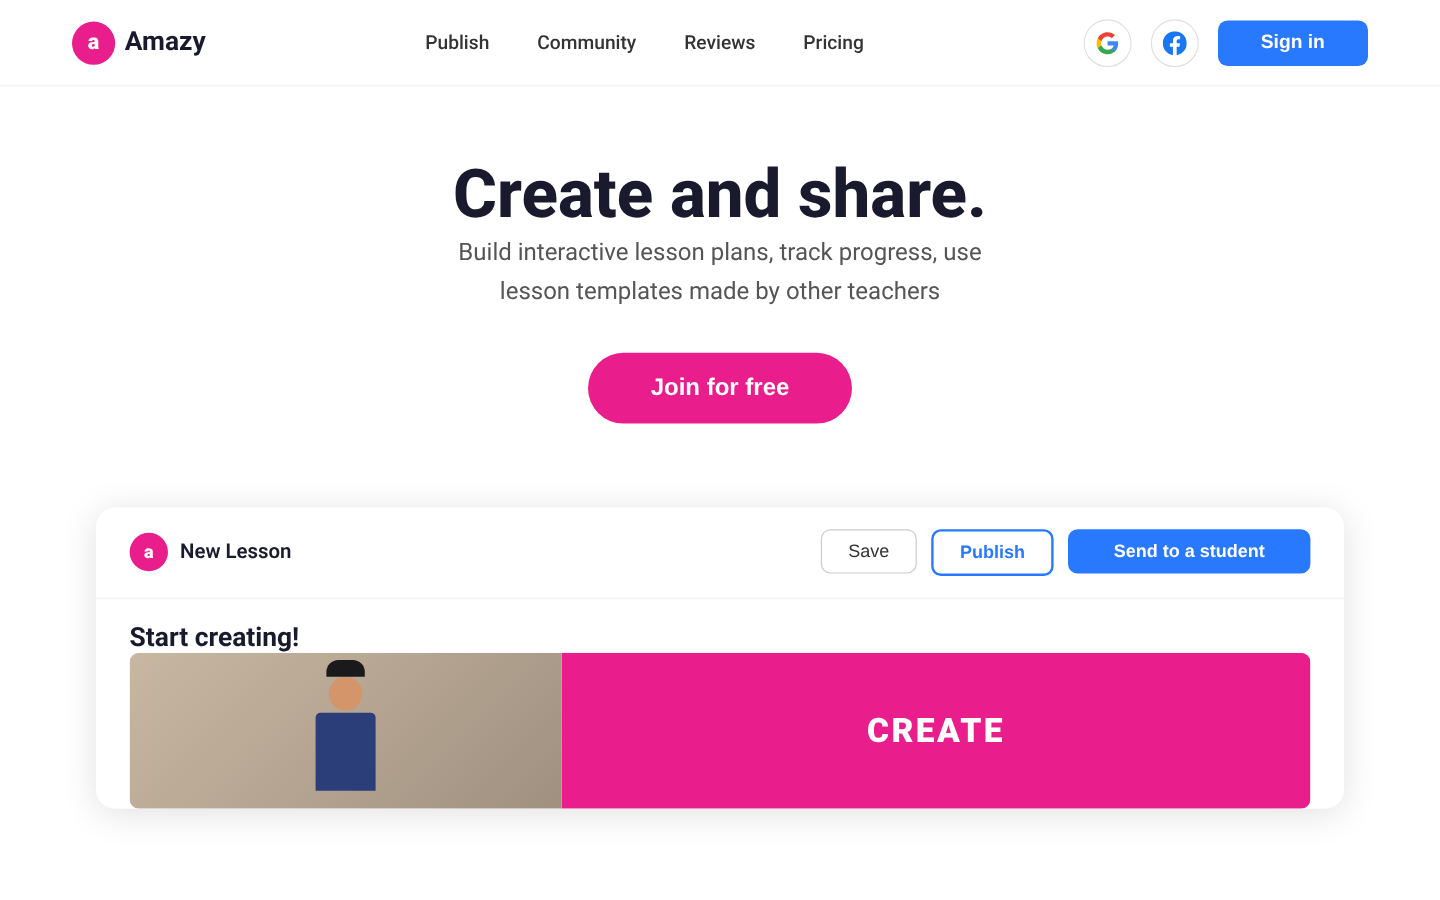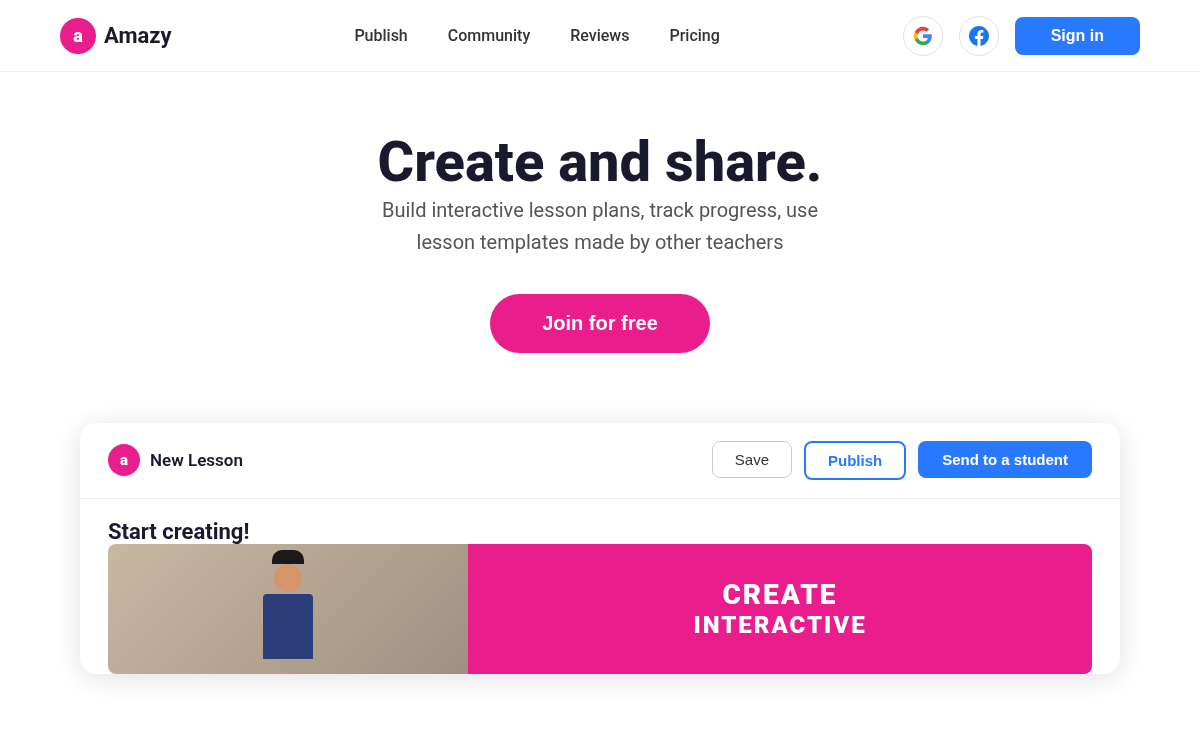--- a/index.html
+++ b/index.html
@@ -180,21 +180,21 @@
       padding: 9px 22px;
       font-size: 15px;
       font-weight: 600;
       cursor: pointer;
     }
     .send-btn {
       background: #2979ff;
       color: white;
       border: none;
       border-radius: 8px;
-      padding: 10px 24px;
+      padding: 10px 38px;
       font-size: 15px;
       font-weight: 600;
       cursor: pointer;
     }
     .lesson-card-body {
       padding: 20px 28px 0;
     }
     .start-creating {
       font-size: 22px;
       font-weight: 700;
@@ -338,17 +338,16 @@
     <div class="preview-area">
       <div class="preview-photo">
         <div class="teacher-figure">
           <div class="teacher-hair"></div>
           <div class="teacher-head"></div>
           <div class="teacher-body"></div>
         </div>
       </div>
       <div class="preview-banner">
         <div class="banner-text-create">CREATE</div>
-        <div class="banner-text-interactive">INTERACTIVE</div>
       </div>
     </div>
   </div>
 </div>
 
 </body></html>

